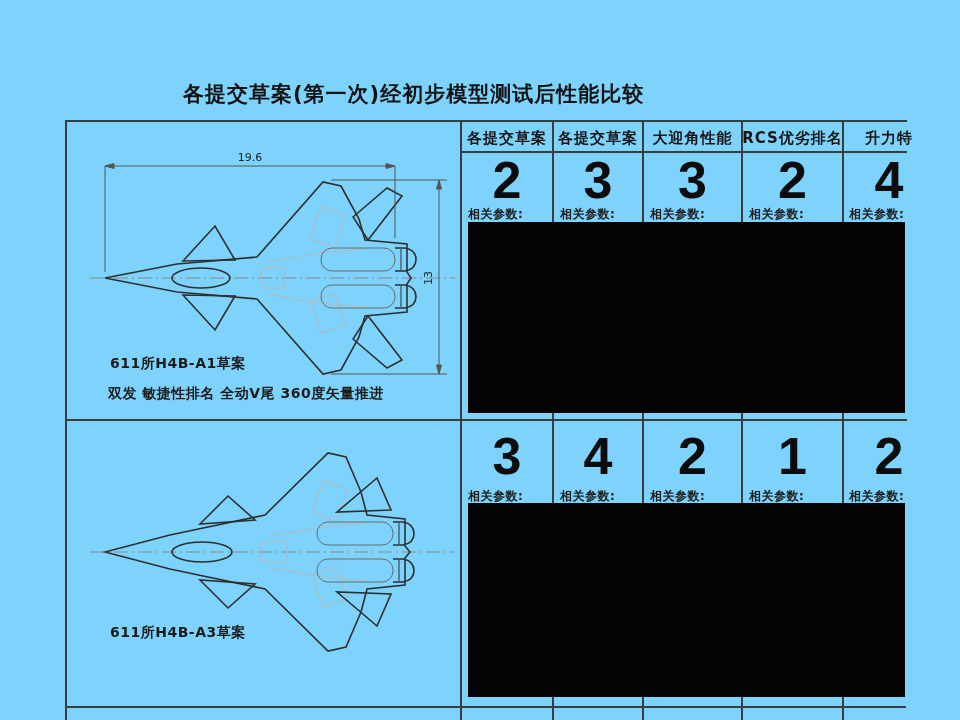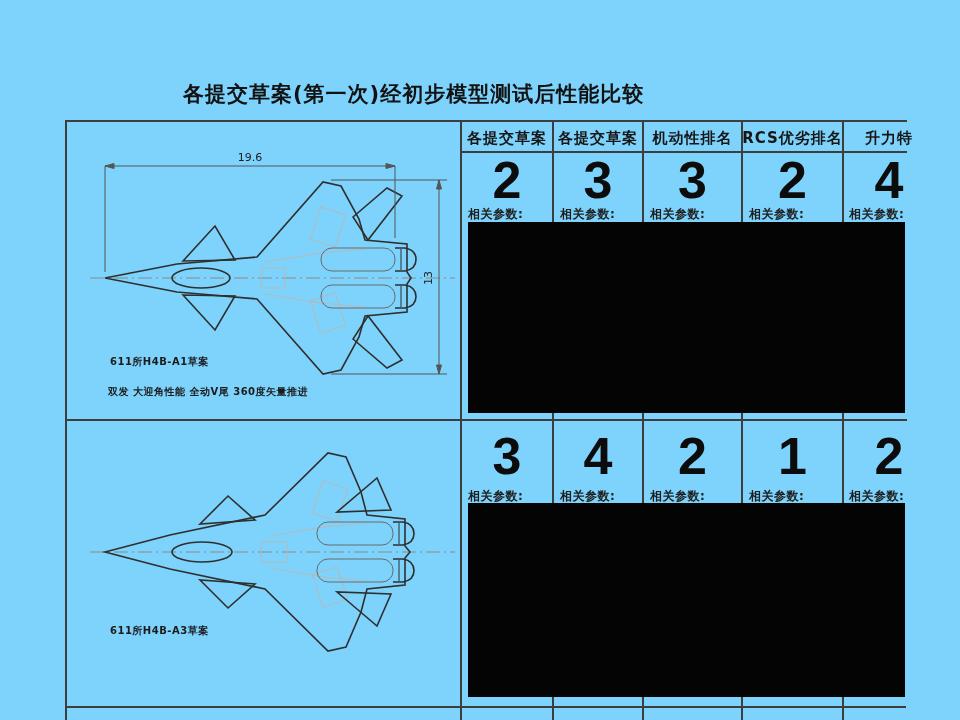--- a/index.html
+++ b/index.html
@@ -25,21 +25,21 @@
     position:absolute; height:60px; line-height:60px; text-align:center;
     font-family:"Liberation Sans", sans-serif;
     font-size:52px; font-weight:bold; color:#0c0c0c;
   }
   .param {
     position:absolute; font-size:12px; font-weight:bold; color:#1f1f1f;
     letter-spacing:0.5px; white-space:nowrap;
   }
   .redact { position:absolute; background:#040404; }
   .draft-name, .draft-desc {
-    position:absolute; font-size:10px; font-weight:bold; color:#1b1b1b;
+    position:absolute; font-size:14px; font-weight:bold; color:#1b1b1b;
     letter-spacing:0.5px; white-space:nowrap;
   }
   .drawing { position:absolute; }
   .drawing path, .drawing polygon, .drawing ellipse, .drawing rect, .drawing line, .drawing polyline
     { vector-effect:non-scaling-stroke; }
 </style>
 </head>
 <body>
 
 <div class="page">
@@ -52,21 +52,21 @@
   <div class="hl" style="left:65px;top:706px;width:841px"></div>
   <div class="vl" style="left:65px;top:120px;height:600px"></div>
   <div class="vl" style="left:460px;top:120px;height:600px"></div>
   <div class="vl" style="left:552px;top:120px;height:600px"></div>
   <div class="vl" style="left:642px;top:120px;height:600px"></div>
   <div class="vl" style="left:741px;top:120px;height:600px"></div>
   <div class="vl" style="left:842px;top:120px;height:600px"></div>
 
   <div class="hcell" style="left:462px;width:90px">各提交草案</div>
   <div class="hcell" style="left:554px;width:88px">各提交草案</div>
-  <div class="hcell" style="left:644px;width:97px">机动性排名</div>
+  <div class="hcell" style="left:644px;width:97px">大迎角性能</div>
   <div class="hcell" style="left:743px;width:99px">RCS优劣排名</div>
   <div class="hcell" style="left:844px;width:90px">升力特</div>
 
   <div class="rank" style="left:462px;top:150px;width:90px">2</div>
   <div class="rank" style="left:554px;top:150px;width:88px">3</div>
   <div class="rank" style="left:644px;top:150px;width:97px">3</div>
   <div class="rank" style="left:743px;top:150px;width:99px">2</div>
   <div class="rank" style="left:844px;top:150px;width:90px">4</div>
 
   <div class="param" style="left:468px;top:206px">相关参数:</div>
@@ -134,21 +134,21 @@
       <line x1="374" y1="60" x2="374" y2="254"></line>
       <polygon points="374,60 371.5,69 376.5,69"></polygon>
       <polygon points="374,254 371.5,245 376.5,245"></polygon>
       <line x1="266" y1="60" x2="382" y2="60"></line>
       <line x1="266" y1="254" x2="382" y2="254"></line>
     </g>
     <text x="370" y="155" text-anchor="middle" font-size="11" fill="#1d1d1d" transform="rotate(-90 370 158)">13</text>
   </svg>
 
   <div class="draft-name" style="left:110px;top:355px">611所H4B-A1草案</div>
-  <div class="draft-desc" style="left:108px;top:385px">双发 大迎角性能 全动V尾 360度矢量推进</div>
+  <div class="draft-desc" style="left:108px;top:385px">双发 敏捷性排名 全动V尾 360度矢量推进</div>
 
   <svg class="drawing" style="left:65px;top:420px" width="397" height="287" viewBox="0 0 397 287">
     <line x1="25" y1="132" x2="390" y2="132" stroke="#8a8a8a" stroke-width="1" stroke-dasharray="14 4 2 4"></line>
     <g stroke="#b8b8b8" stroke-width="1" fill="none">
       <rect x="196" y="122" width="26" height="20"></rect>
       <polyline points="205,116 258,107 300,103"></polyline>
       <polyline points="205,148 258,157 300,161"></polyline>
       <rect x="252" y="64" width="26" height="34" transform="rotate(18 265 81)"></rect>
       <rect x="252" y="150" width="26" height="34" transform="rotate(-18 265 167)"></rect>
     </g>

